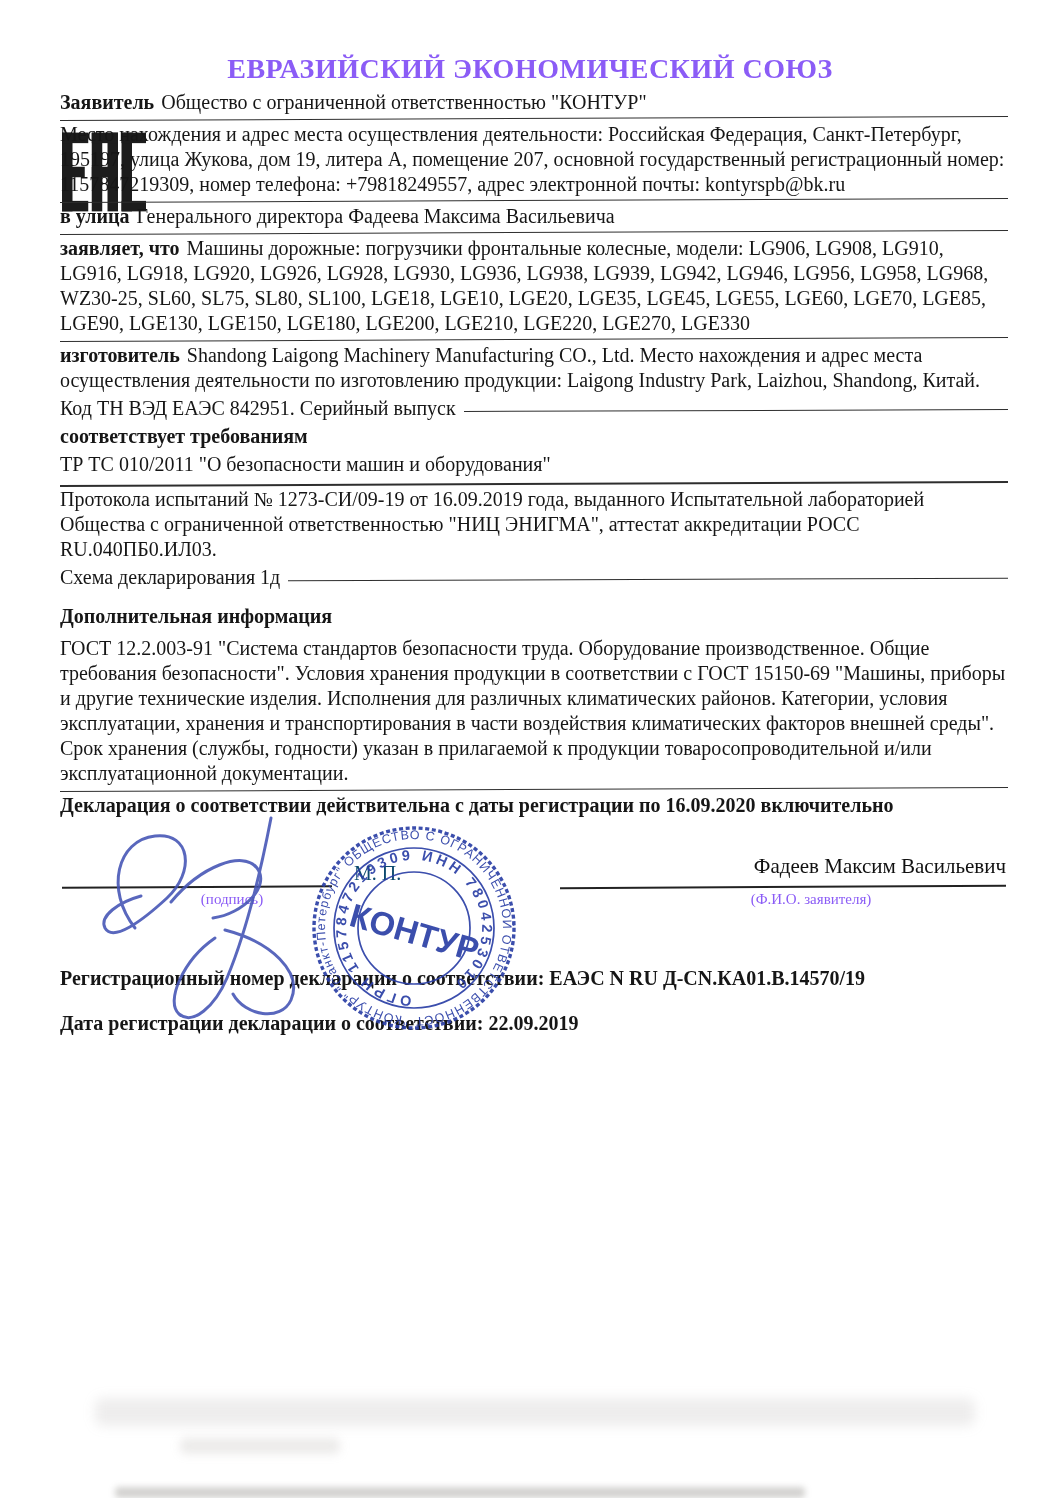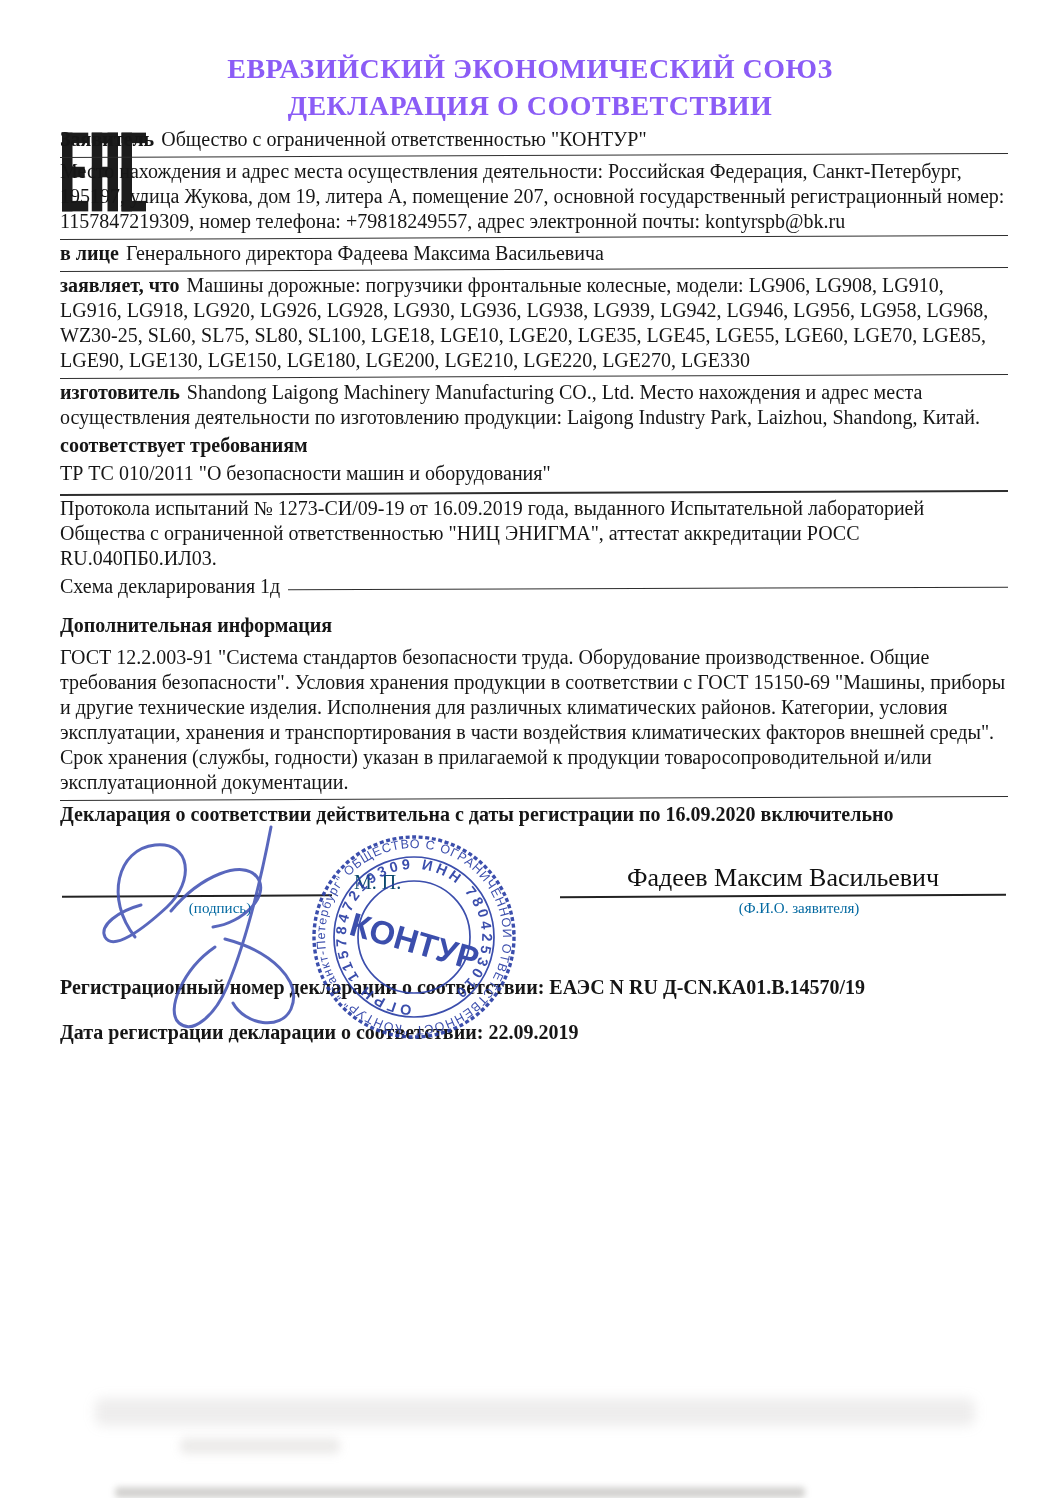--- a/index.html
+++ b/index.html
@@ -19,23 +19,23 @@
   .first-para{margin-top:52px;}
   .para{line-height:25px;margin:3px 0;text-align:left;}
   .lbl{font-weight:bold;margin-right:7px;}
   .bold-line{font-weight:bold;}
   .rule{border:none;border-top:1.6px solid #2e2e2e;margin:3px 0 2px 0;transform:rotate(-0.25deg);}
   .rule.thick{border-top-width:2.4px;margin-top:6px;}
   .tr-line{display:flex;align-items:baseline;}
   .tr-line .fill{flex:1;border-bottom:1.6px solid #2e2e2e;transform:translateY(-4px) rotate(-0.2deg);margin-left:8px;}
   .sign-area{position:relative;height:136px;margin-top:4px;}
   .sig-line{position:absolute;border-top:2px solid #222;transform:rotate(-0.3deg);}
-  .sig-caption{position:absolute;font-size:15px;color:#0369a1;text-align:center;}
+  .sig-caption{position:absolute;font-size:15px;color:#8b5cf6;text-align:center;padding-left:12px;}
   .mp{position:absolute;font-size:20px;color:#0c4a6e;}
-  .fio-name{position:absolute;font-size:26px;color:#111;text-align:center;}
+  .fio-name{position:absolute;font-size:21px;color:#111;text-align:right;}
   .stamp{position:absolute;z-index:3;opacity:0.92;}
   .signature-svg{position:absolute;z-index:2;}
   .reg-line{font-weight:bold;line-height:25px;margin-top:8px;}
   .date-line{font-weight:bold;line-height:25px;margin-top:18px;}
   .artifact{position:absolute;pointer-events:none;}
   .a1{top:1398px;left:95px;width:880px;height:28px;background:rgba(150,145,140,0.16);filter:blur(6px);border-radius:8px;}
   .a2{top:1438px;left:180px;width:160px;height:16px;background:rgba(160,155,150,0.20);filter:blur(5px);border-radius:6px;}
   .a3{top:1487px;left:115px;width:690px;height:11px;background:rgba(110,105,100,0.30);filter:blur(3px);border-radius:4px;}
 </style>
 </head>
@@ -57,47 +57,50 @@
       <rect x="34" y="39" width="30" height="12"></rect>
 
       <rect x="68" y="0" width="12" height="90"></rect>
       <rect x="68" y="0" width="28" height="12"></rect>
       <rect x="68" y="78" width="28" height="12"></rect>
     </g>
   </svg>
 
   <div class="title-block">
     <div class="title-line">ЕВРАЗИЙСКИЙ ЭКОНОМИЧЕСКИЙ СОЮЗ</div>
-    <div class="title-line">ДЕКЛАРАЦИЯ О СООТВЕТСТВИИ</div>
   </div>
 
   <div class="content">
 
     <p class="para first-para">
       <span class="lbl">Заявитель</span><span>Общество с ограниченной ответственностью "КОНТУР"</span>
     </p>
     <hr class="rule">
 
     <p class="para">Место нахождения и адрес места осуществления деятельности: Российская Федерация, Санкт-Петербург, 195197, улица Жукова, дом 19, литера А, помещение 207, основной государственный регистрационный номер: 1157847219309, номер телефона: +79818249557, адрес электронной почты: kontyrspb@bk.ru</p>
     <hr class="rule">
 
     <p class="para">
-      <span class="lbl">в лице</span><span>Генерального директора Фадеева Максима Васильевича</span>
+      <span class="lbl">в улица</span><span>Генерального директора Фадеева Максима Васильевича</span>
     </p>
     <hr class="rule">
 
     <p class="para">
       <span class="lbl">заявляет, что</span><span>Машины дорожные: погрузчики фронтальные колесные,  модели: LG906, LG908, LG910, LG916, LG918, LG920, LG926, LG928, LG930, LG936, LG938, LG939, LG942, LG946, LG956, LG958, LG968, WZ30-25, SL60, SL75, SL80, SL100, LGE18, LGE10, LGE20, LGE35, LGE45, LGE55, LGE60, LGE70, LGE85, LGE90, LGE130, LGE150, LGE180, LGE200, LGE210, LGE220, LGE270, LGE330</span>
     </p>
     <hr class="rule">
 
     <p class="para">
       <span class="lbl">изготовитель</span><span>Shandong Laigong Machinery Manufacturing CO., Ltd. Место нахождения и адрес места осуществления деятельности по изготовлению продукции: Laigong Industry Park, Laizhou, Shandong, Китай.</span>
     </p>
 
+    <div class="para tr-line">
+      <span>Код ТН ВЭД ЕАЭС 842951. Серийный выпуск</span>
+      <span class="fill"></span>
+    </div>
 
     <p class="para bold-line">соответствует требованиям</p>
     <p class="para">ТР ТС 010/2011 "О безопасности машин и оборудования"</p>
     <hr class="rule thick">
 
     <p class="para" style="margin-top:0">Протокола испытаний № 1273-СИ/09-19 от 16.09.2019 года, выданного Испытательной лабораторией Общества с ограниченной ответственностью "НИЦ ЭНИГМА", аттестат аккредитации РОСС RU.040ПБ0.ИЛ03.</p>
 
     <div class="para tr-line">
       <span>Схема декларирования 1д</span>
       <span class="fill"></span>

